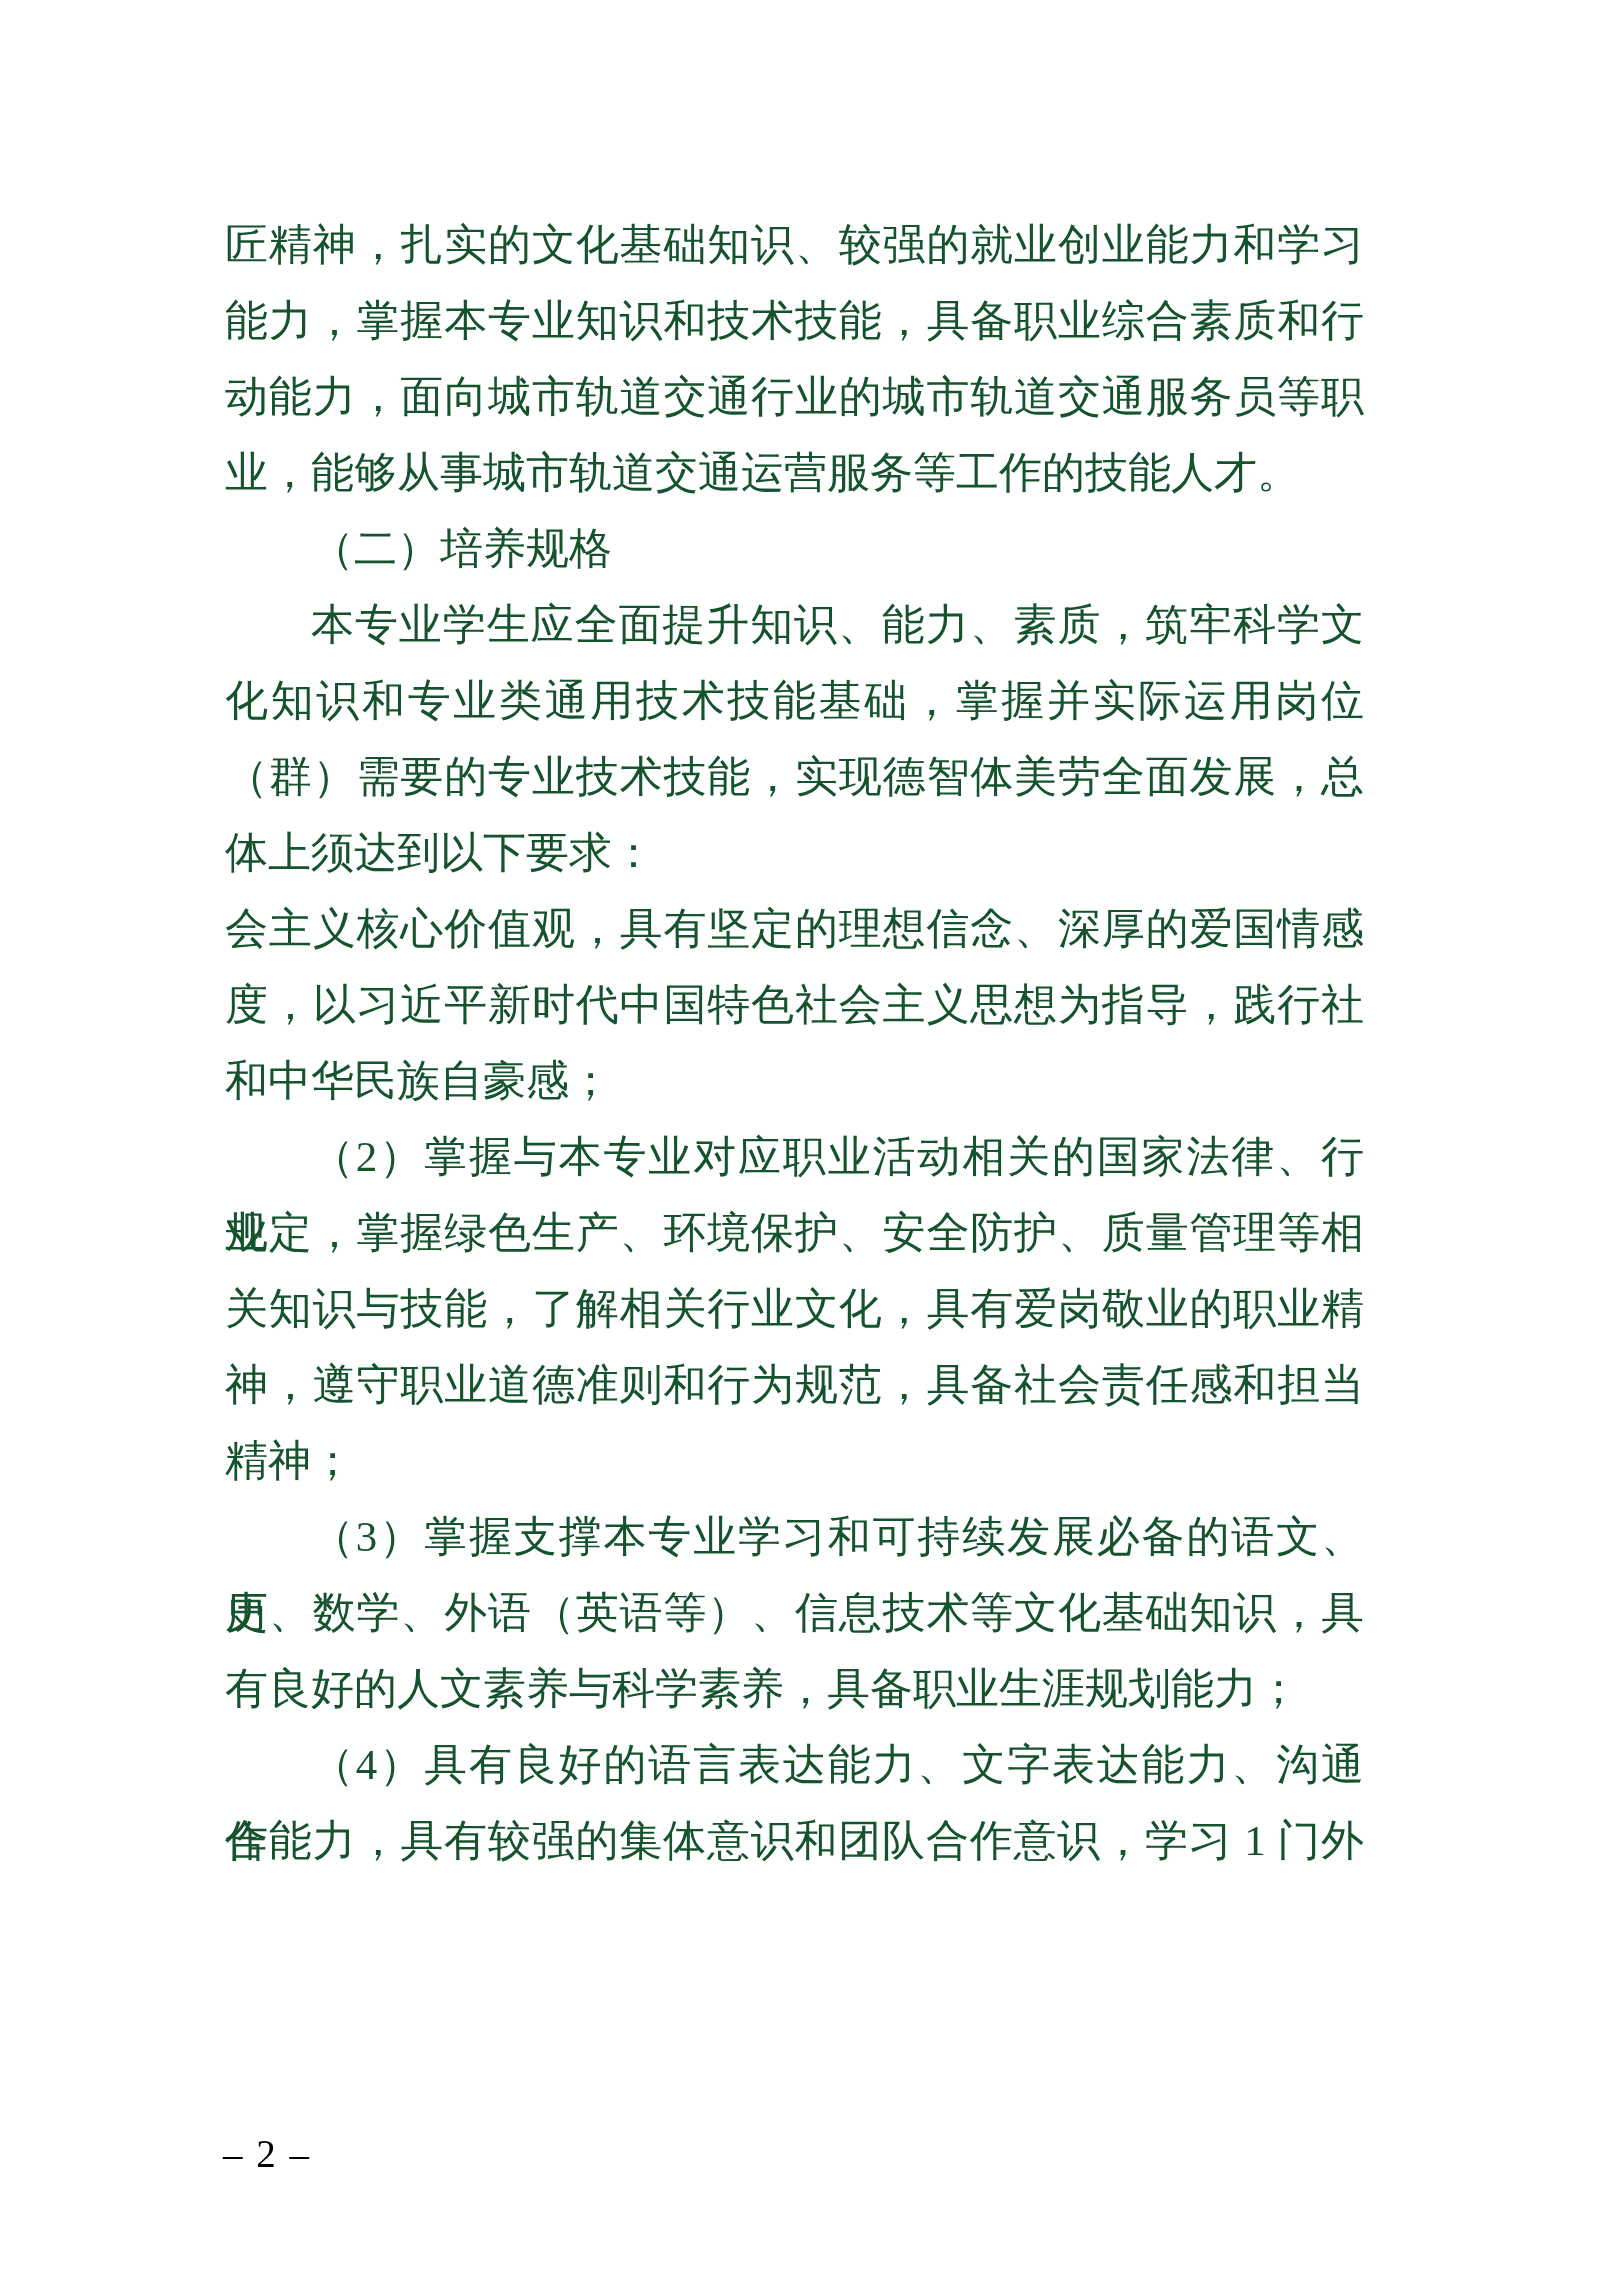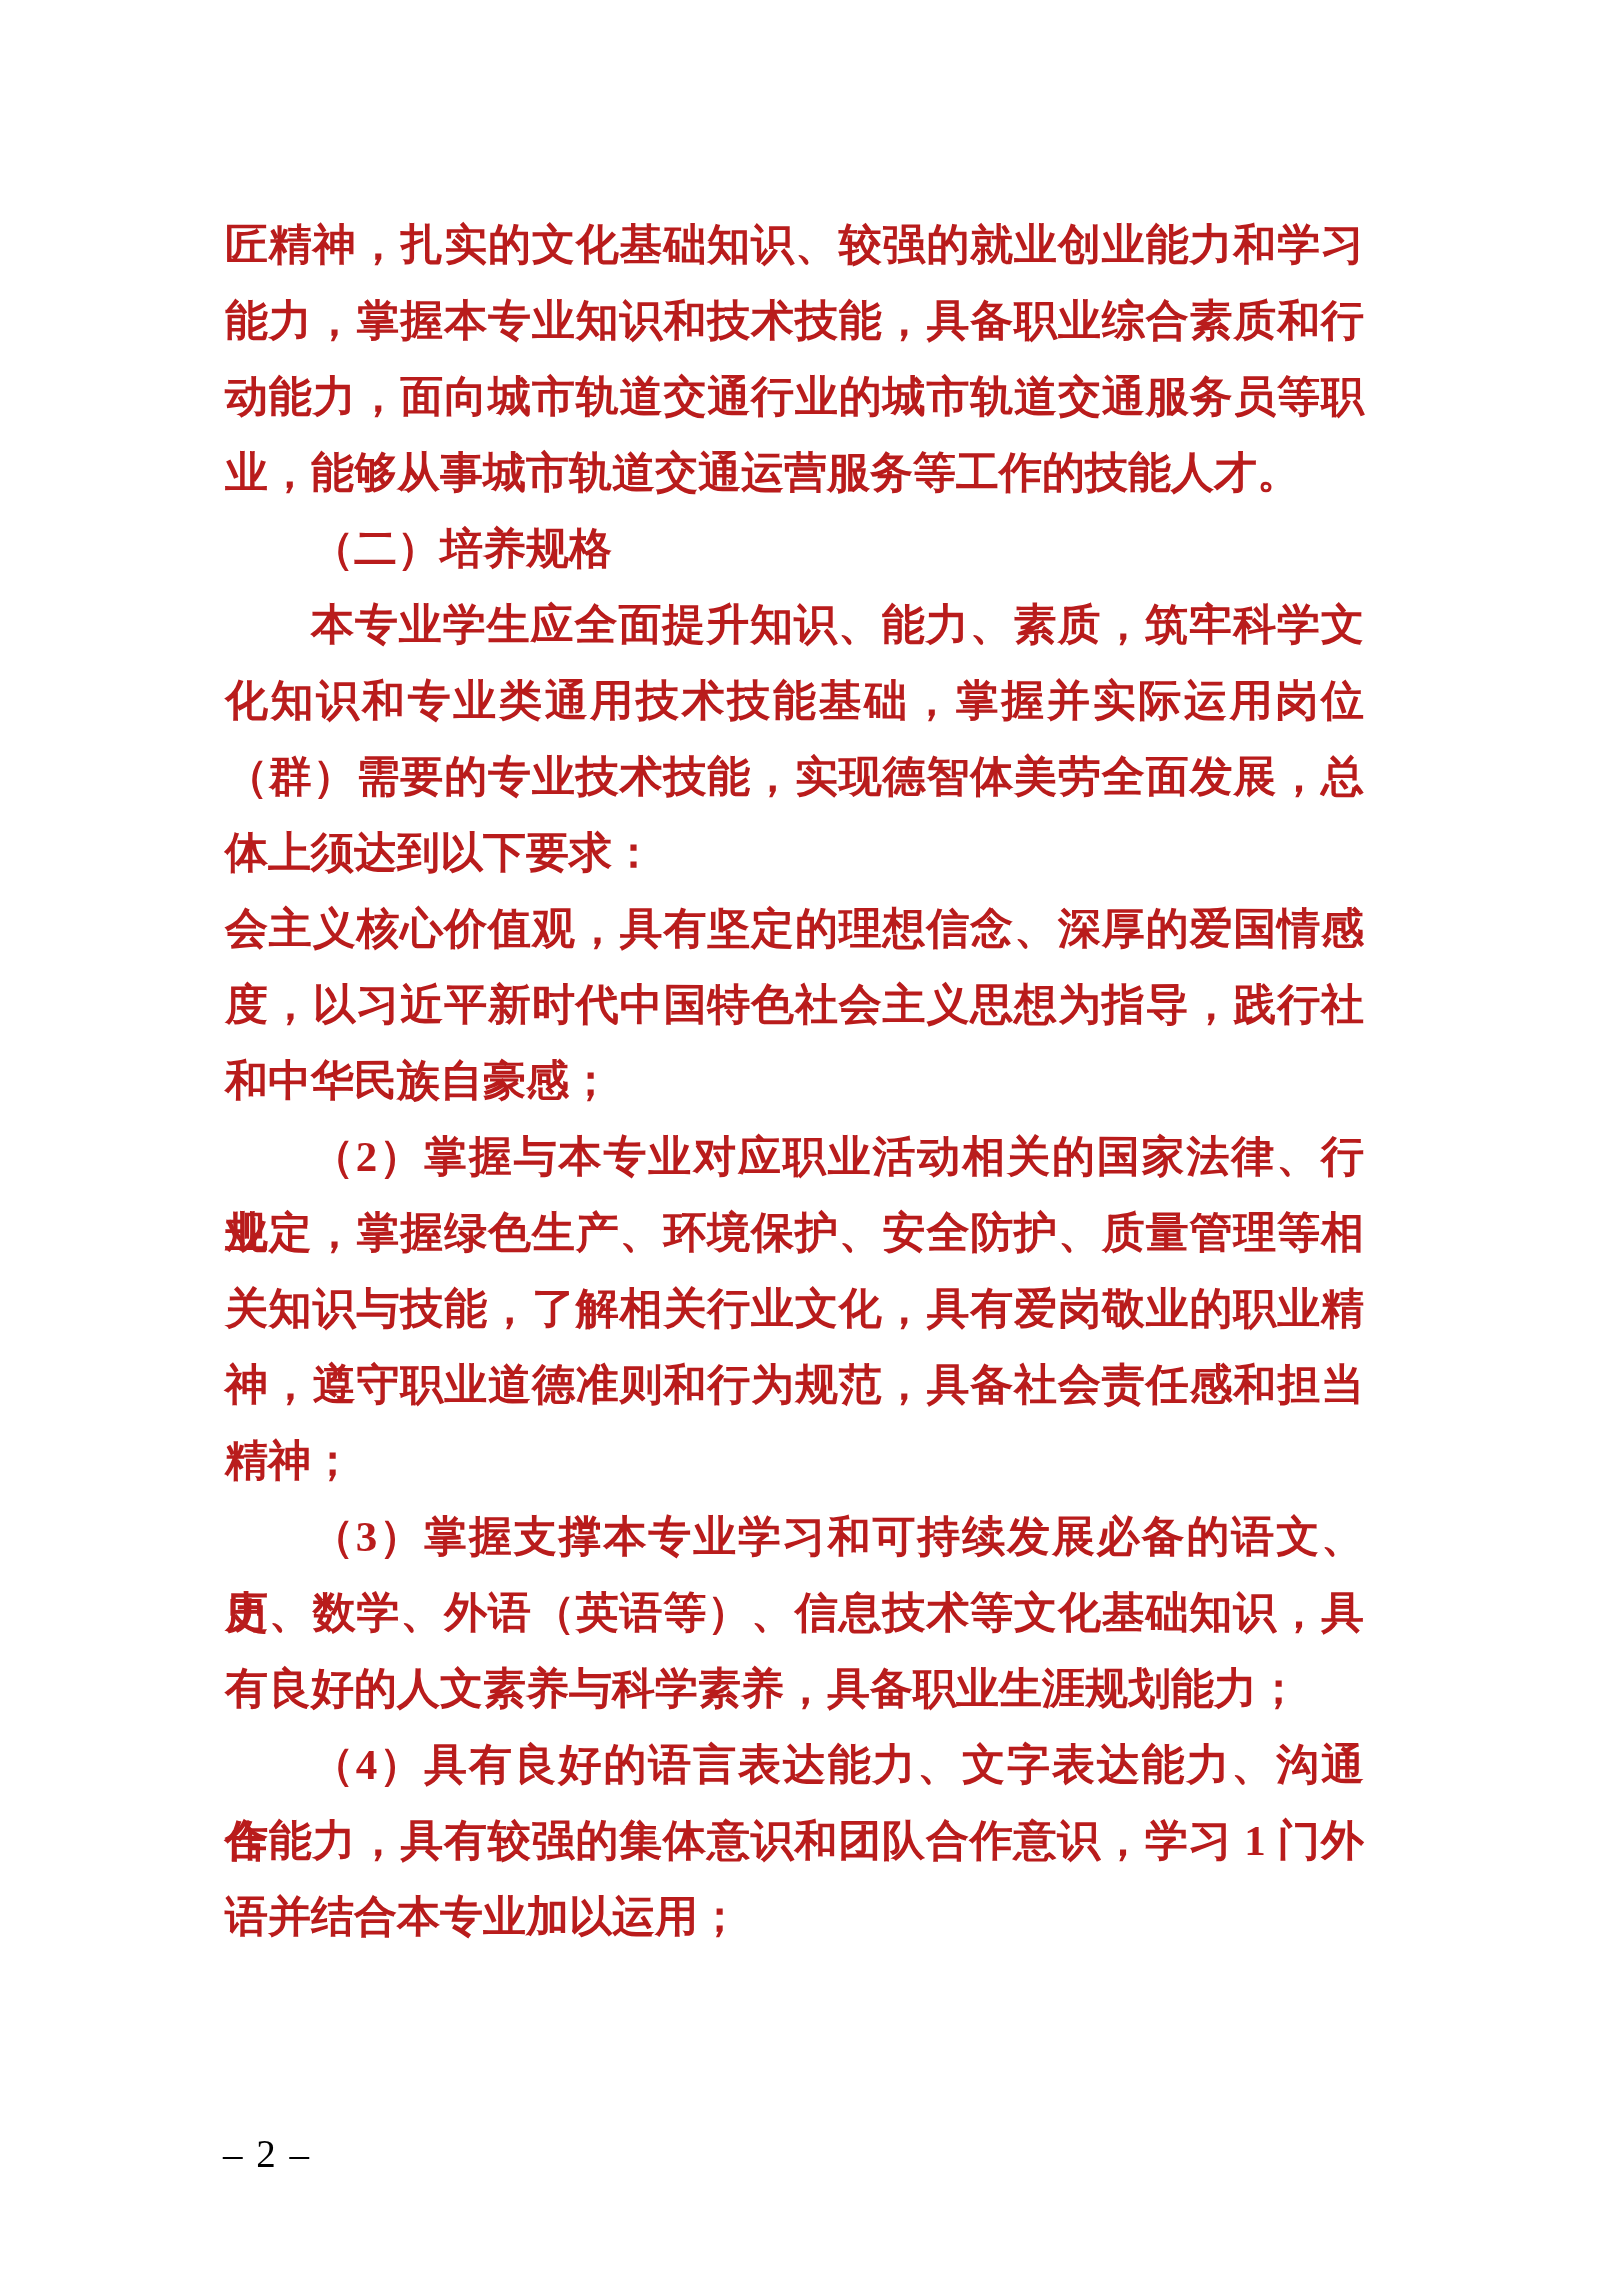--- a/index.html
+++ b/index.html
@@ -19,25 +19,24 @@
   .text-block {
     position: absolute;
     left: 225px;
     top: 207px;
     width: 1139px;
   }
   .line {
     height: 76px;
     line-height: 76px;
     font-size: 43px;
-    color: #b91c1c;
+    color: #14532d;
     text-align: left;
     text-align-last: left;
     letter-spacing: 0;
-    font-weight: bold;
   }
   
   .line.j {
     text-align: justify;
     text-align-last: justify;
   }
   
   .line.ind {
     text-indent: 86px;
   }
@@ -73,17 +72,16 @@
     <div class="line ind j">（2）掌握与本专业对应职业活动相关的国家法律、行业</div>
     <div class="line j">规定，掌握绿色生产、环境保护、安全防护、质量管理等相</div>
     <div class="line j">关知识与技能，了解相关行业文化，具有爱岗敬业的职业精</div>
     <div class="line j">神，遵守职业道德准则和行为规范，具备社会责任感和担当</div>
     <div class="line">精神；</div>
     <div class="line ind j">（3）掌握支撑本专业学习和可持续发展必备的语文、历</div>
     <div class="line j">史、数学、外语（英语等）、信息技术等文化基础知识，具</div>
     <div class="line">有良好的人文素养与科学素养，具备职业生涯规划能力；</div>
     <div class="line ind j">（4）具有良好的语言表达能力、文字表达能力、沟通合</div>
     <div class="line j">作能力，具有较强的集体意识和团队合作意识，学习 1 门外</div>
-    <div class="line">语并结合本专业加以运用；</div>
   </div>
   <div class="page-number">– 2 –</div>
 </div>
 
 
 </body></html>

